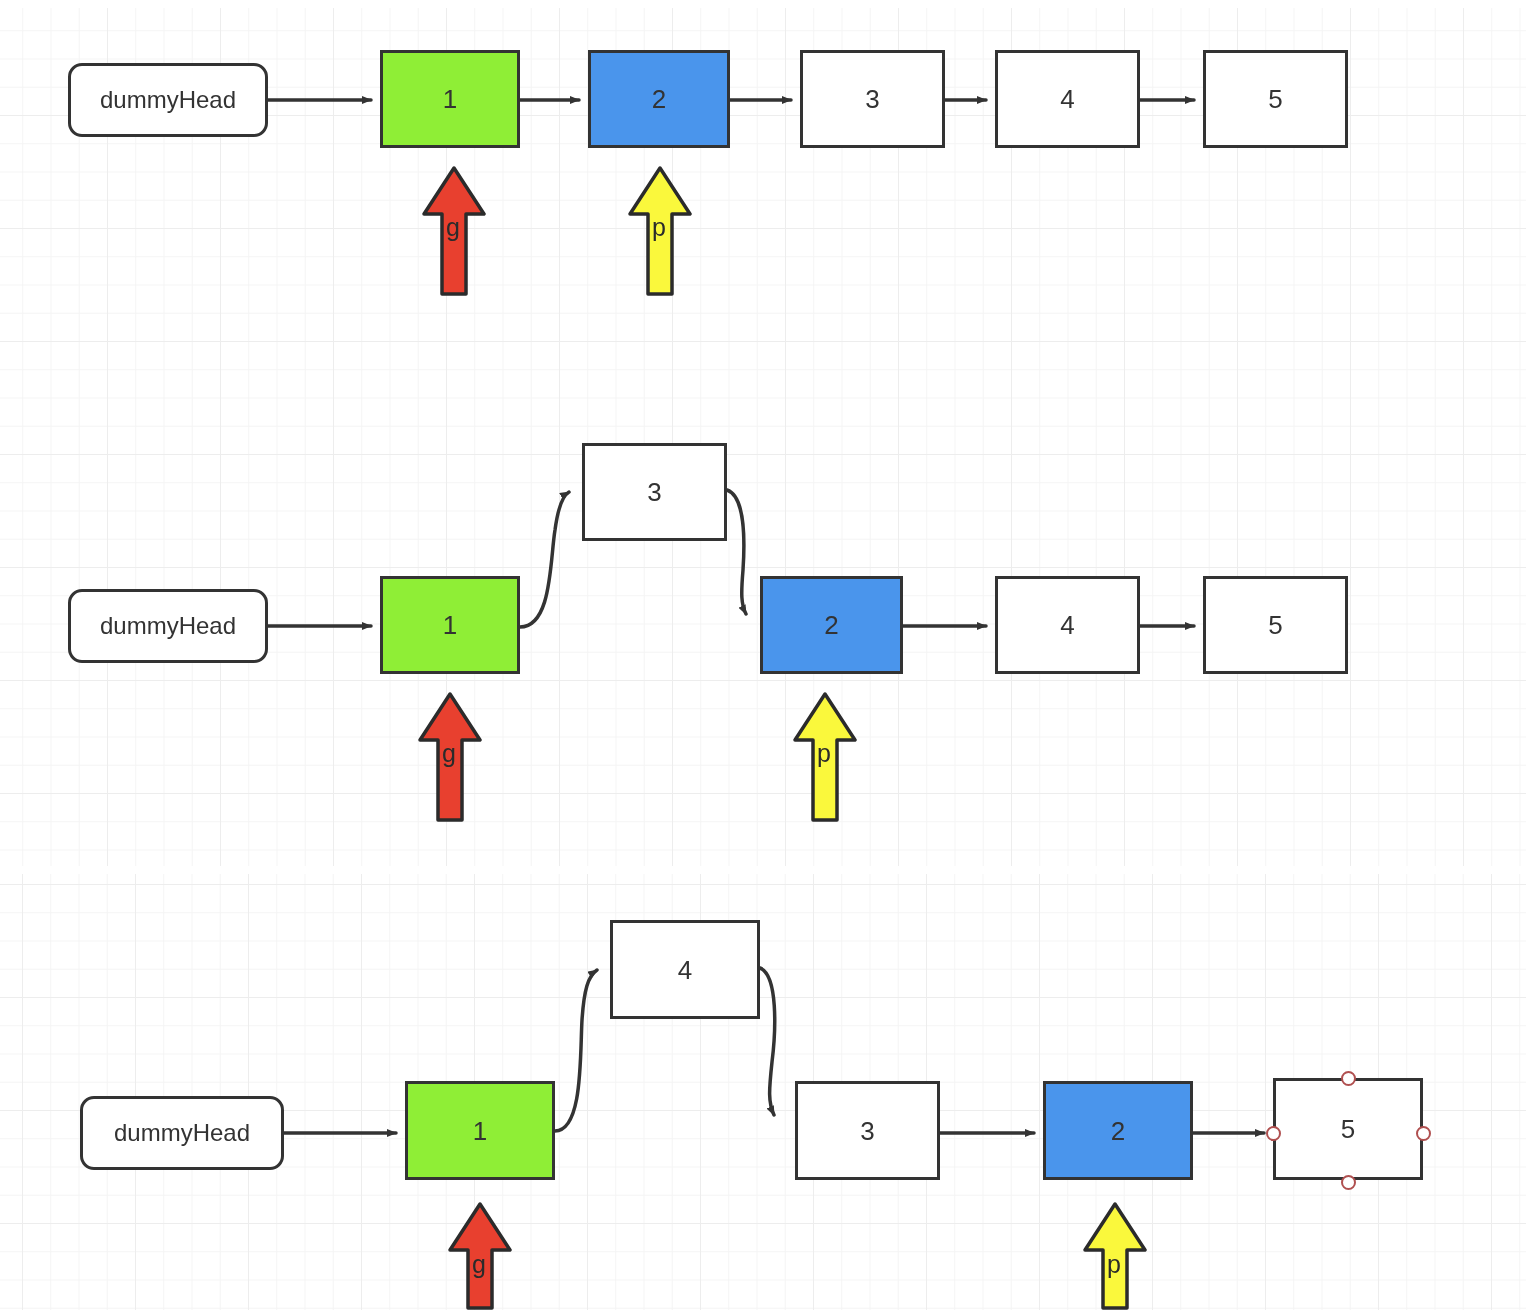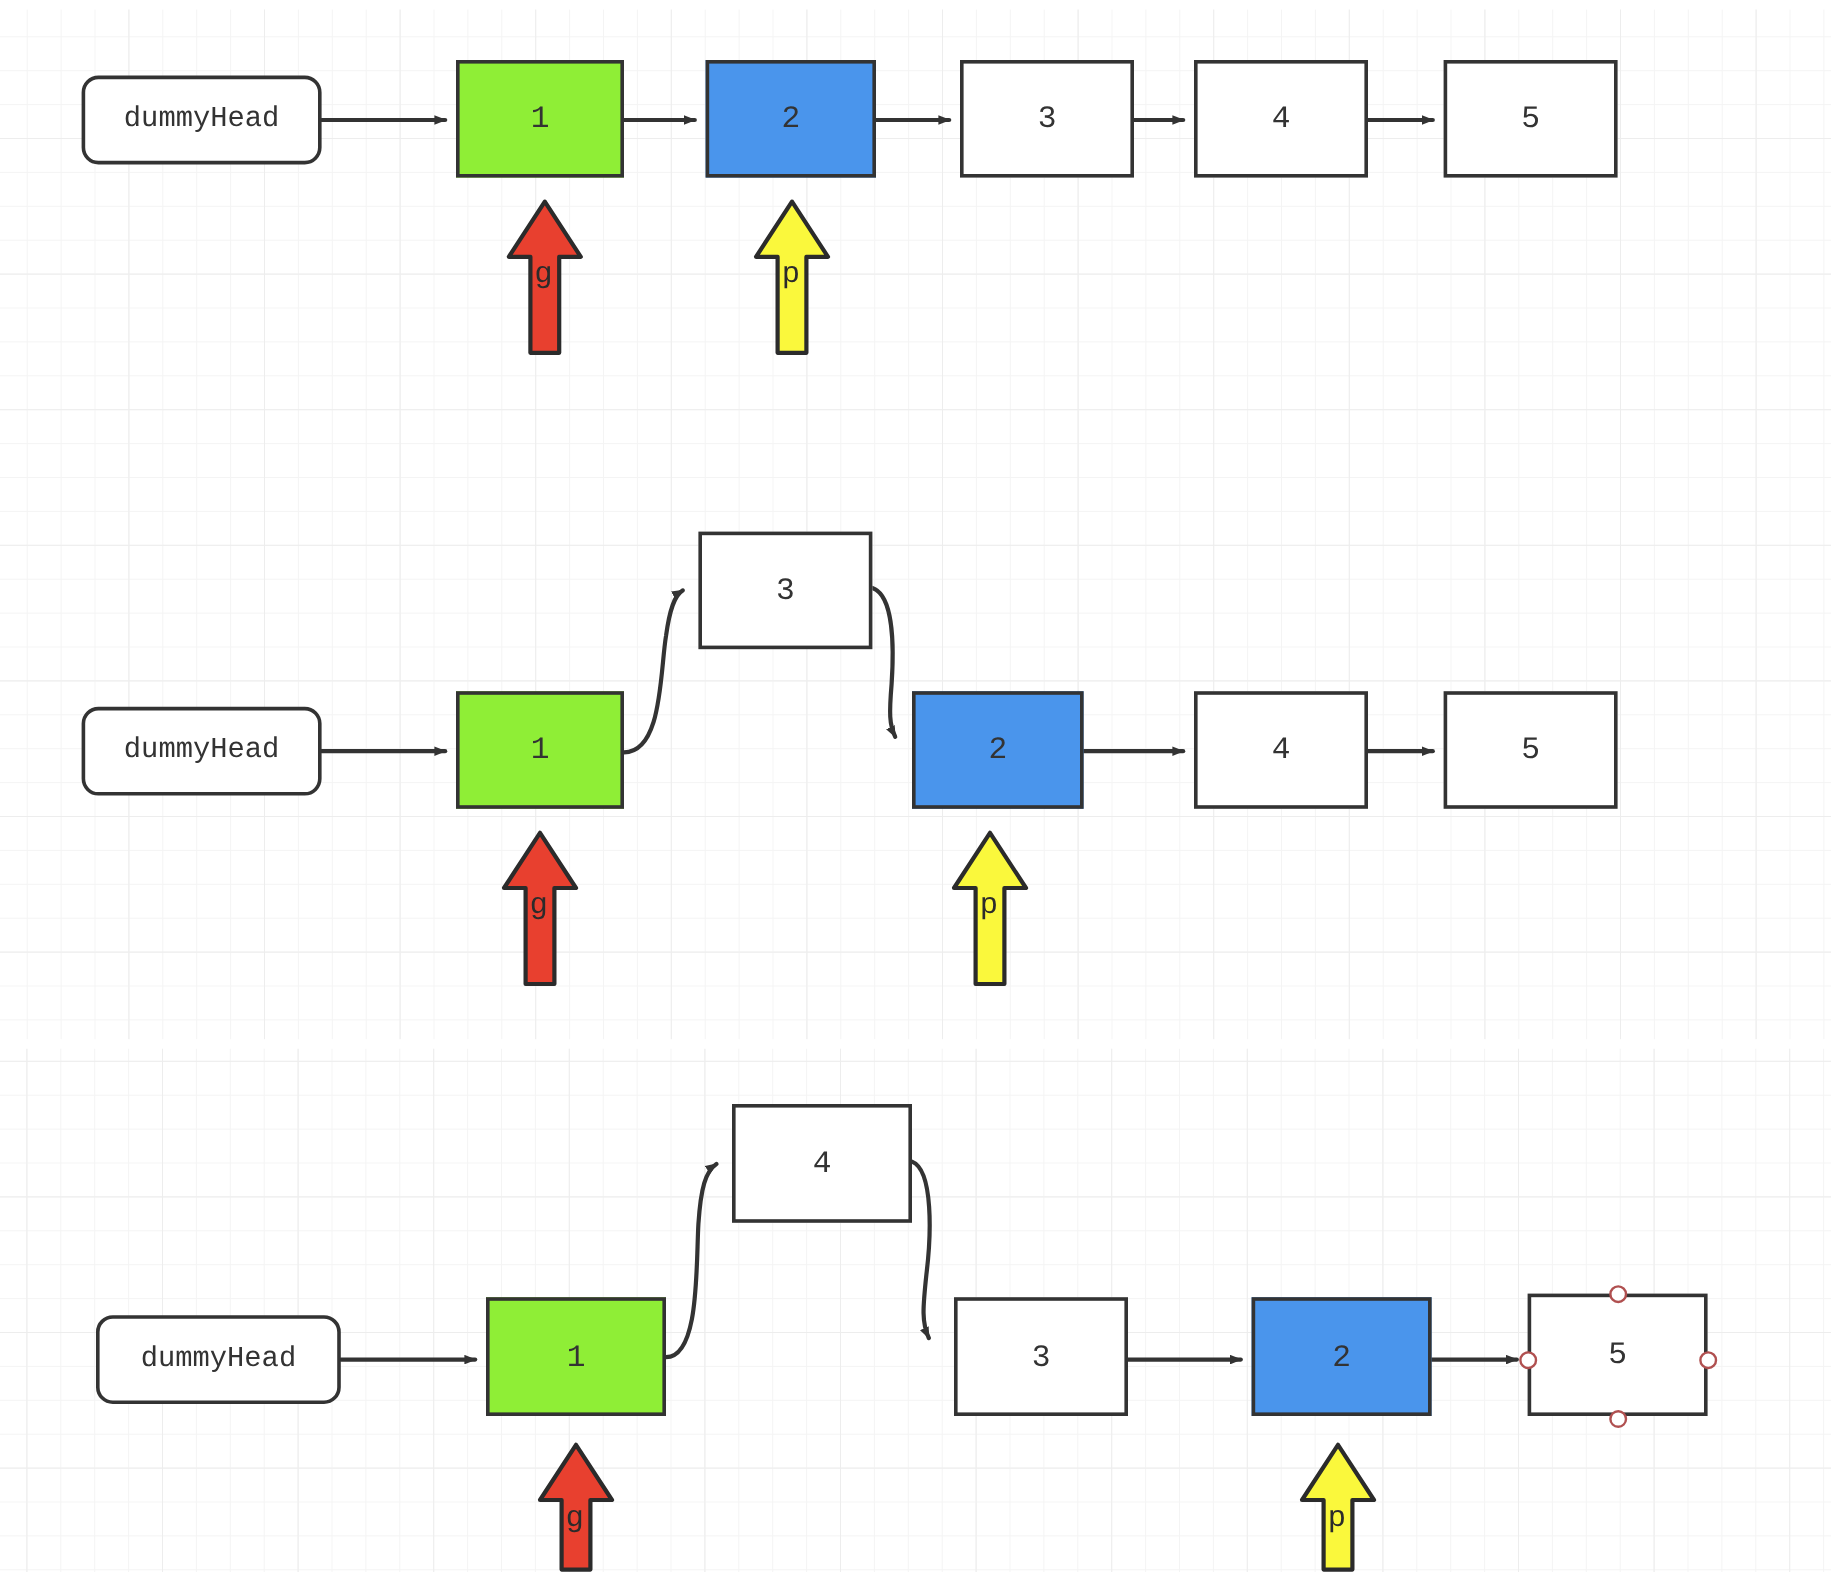--- a/index.html
+++ b/index.html
@@ -51,21 +51,21 @@
     position: absolute;
     box-sizing: border-box;
     border: 3px solid #333333;
     background: #ffffff;
     display: flex;
     align-items: center;
     justify-content: center;
     color: #333333;
     font-size: 26px;
     line-height: 1;
-    font-family: Liberation Mono, monospace;
+    font-family: Liberation Sans, sans-serif;
   }
   .node.rounded { border-radius: 14px; }
   .node-label { pointer-events: none; }
 
   
   .handle {
     position: absolute;
     width: 15px;
     height: 15px;
     margin-left: -7.5px;

